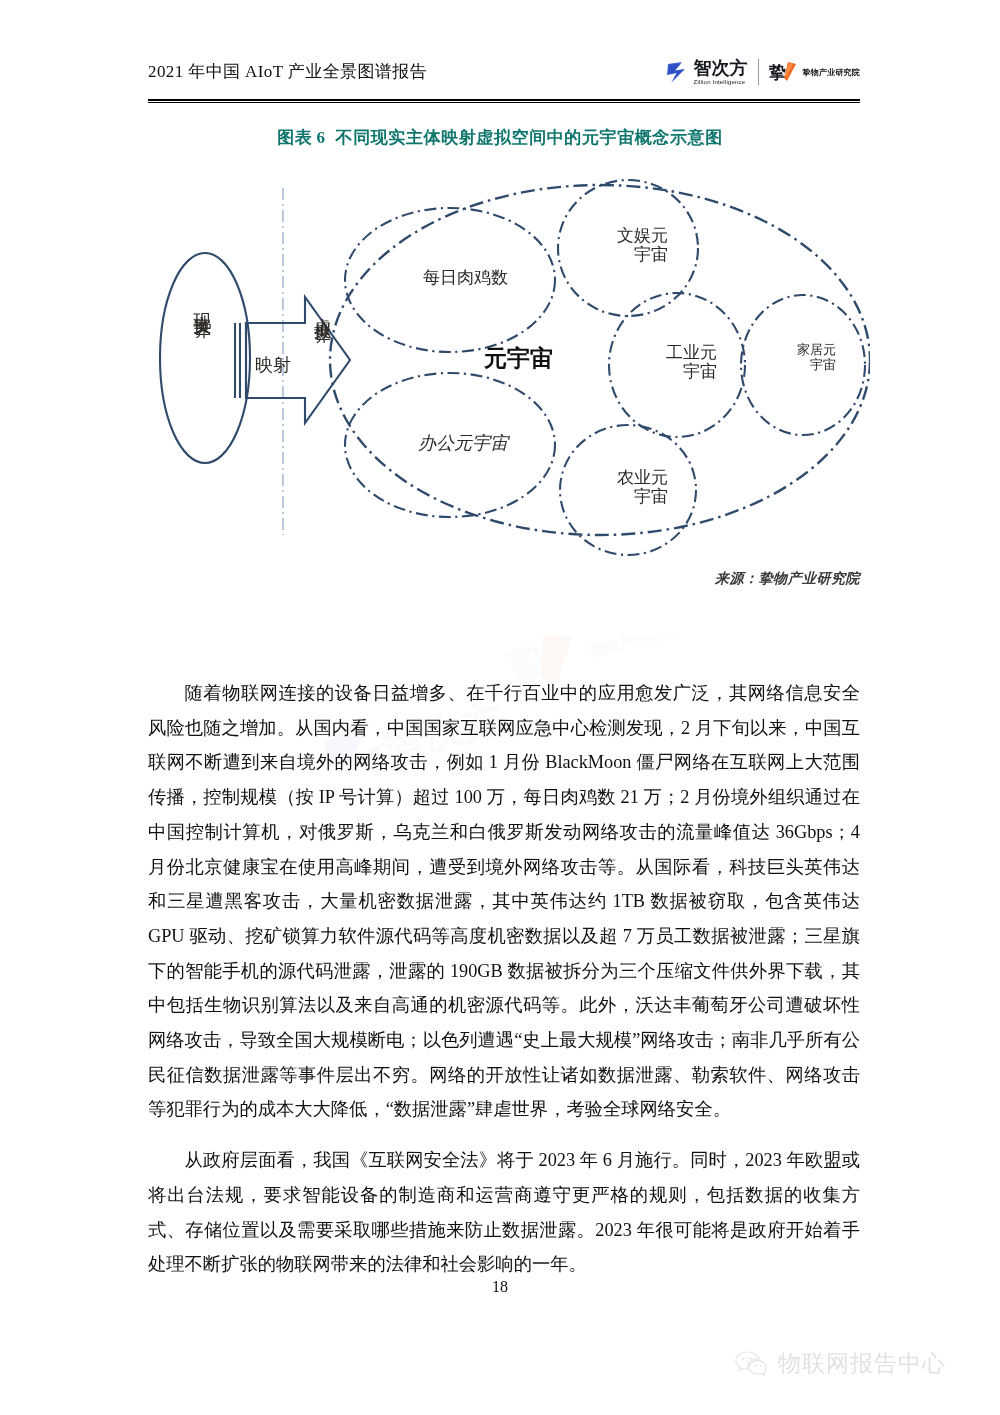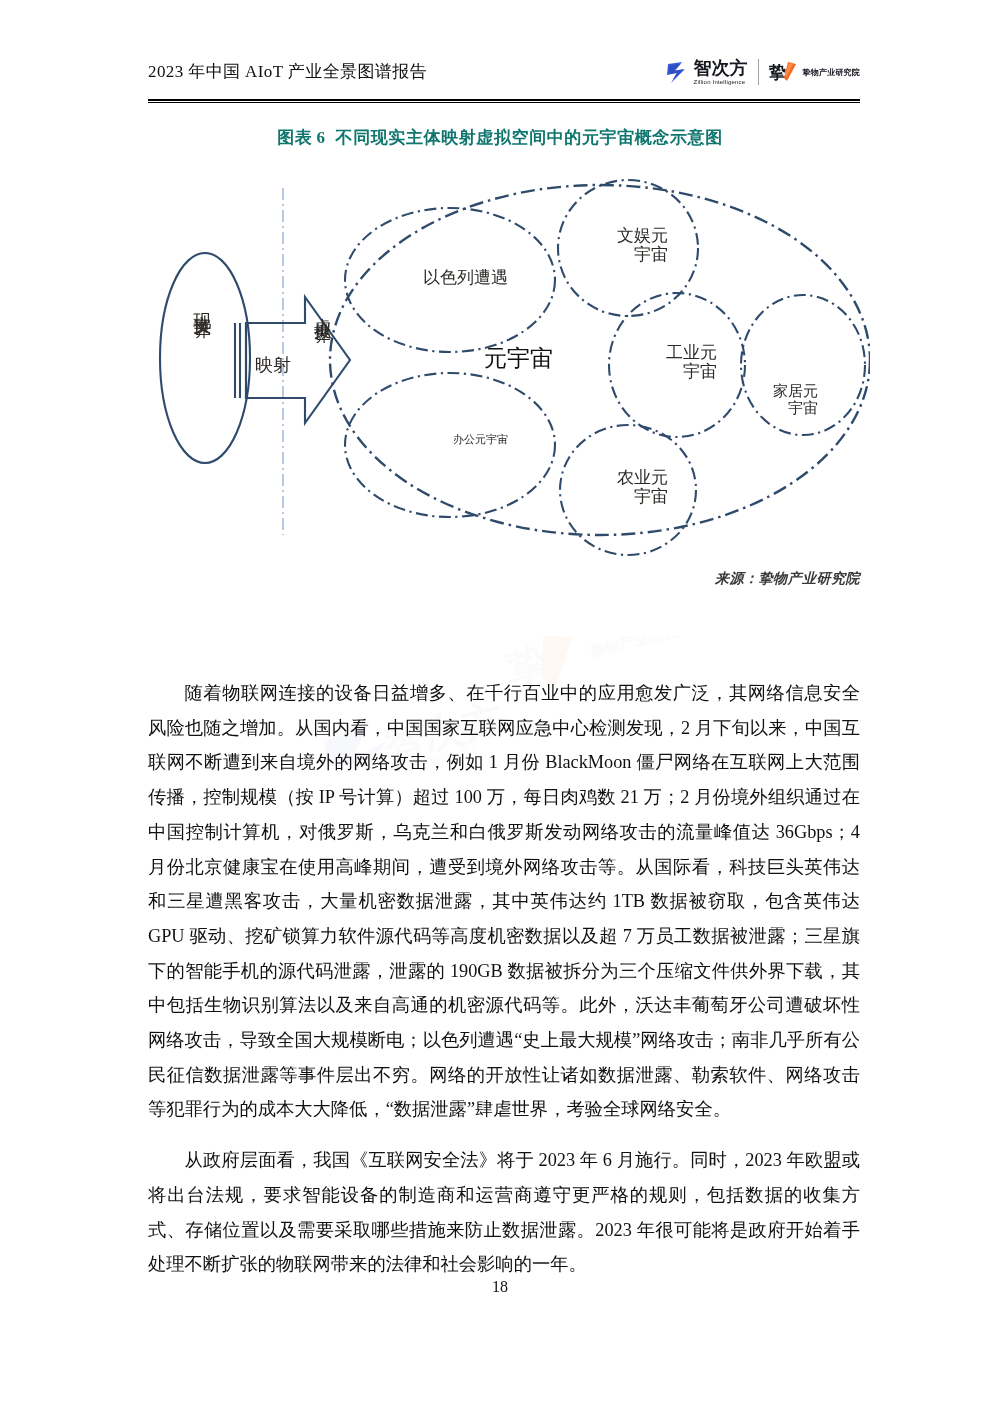--- a/index.html
+++ b/index.html
@@ -240,21 +240,21 @@
     color: #c9c9c9;
     letter-spacing: 1px;
   }
 </style>
 </head>
 <body>
 
 <div class="page">
 
   <div class="header">
-    <div class="header-title">2023 年中国 AIoT 产业全景图谱报告</div>
+    <div class="header-title">2021 年中国 AIoT 产业全景图谱报告</div>
 
     <div class="header-logos">
 
       <div class="logo-zillion">
         <svg class="mark" viewBox="0 0 26 26">
           <path d="M3 5 L17 3 L9 12 L20 10 L6 24 L12 14 L2 16 Z" fill="#3f63d8"></path>
           <path d="M4 6 L16 4.5 L10 11.5 L18.5 10.2 L7.5 21.5 L12 13.6 L3.4 15.2 Z" fill="#2f4fc4"></path>
         </svg>
         <div class="words">
           <span class="cn">智次方</span>
@@ -323,33 +323,33 @@
 
       <ellipse class="dashdot-thin" cx="478" cy="330" rx="68" ry="65"></ellipse>
     </svg>
 
     <div class="dg-label dg-vert" style="left:42px; top:138px; font-size:18px;">现实世界</div>
 
     <div class="dg-label" style="left:105px; top:195px; font-size:18px;">映射</div>
 
     <div class="dg-label dg-vert" style="left:163px; top:145px; font-size:17px;">虚拟世界</div>
 
-    <div class="dg-label" style="left:334px; top:186px; font-size:23px; font-weight:normal; color:#101010;">元宇宙</div>
-
-    <div class="dg-label" style="left:243px; top:108px; width:115px; font-size:17px;">以色列遭遇</div>
-
-    <div class="dg-label" style="left:243px; top:273px; width:115px; font-size:11px;">办公元宇宙</div>
+    <div class="dg-label" style="left:334px; top:186px; font-size:23px; font-weight:bold; color:#101010;">元宇宙</div>
+
+    <div class="dg-label" style="left:243px; top:108px; width:115px; font-size:17px;">每日肉鸡数</div>
+
+    <div class="dg-label" style="left:243px; top:273px; width:115px; font-size:18px;font-style:italic;">办公元宇宙</div>
 
     <div class="dg-label" style="left:438px; top:66px; width:80px; font-size:17px;">文娱元
 宇宙</div>
 
     <div class="dg-label" style="left:487px; top:183px; width:80px; font-size:17px;">工业元
 宇宙</div>
 
-    <div class="dg-label" style="left:588px; top:183px; width:80px; font-size:15px;margin-top:40px;">家居元
+    <div class="dg-label" style="left:606px; top:183px; width:80px; font-size:13px;">家居元
 宇宙</div>
 
     <div class="dg-label" style="left:438px; top:308px; width:80px; font-size:17px;">农业元
 宇宙</div>
   </div>
 
   <div class="source">来源：挚物产业研究院</div>
 
 
   <div class="wm-body">
@@ -365,14 +365,25 @@
     </svg>
   </div>
 
   <div class="body">
     <p>随着物联网连接的设备日益增多、在千行百业中的应用愈发广泛，其网络信息安全风险也随之增加。从国内看，中国国家互联网应急中心检测发现，2 月下旬以来，中国互联网不断遭到来自境外的网络攻击，例如 1 月份 BlackMoon 僵尸网络在互联网上大范围传播，控制规模（按 IP 号计算）超过 100 万，每日肉鸡数 21 万；2 月份境外组织通过在中国控制计算机，对俄罗斯，乌克兰和白俄罗斯发动网络攻击的流量峰值达 36Gbps；4 月份北京健康宝在使用高峰期间，遭受到境外网络攻击等。从国际看，科技巨头英伟达和三星遭黑客攻击，大量机密数据泄露，其中英伟达约 1TB 数据被窃取，包含英伟达 GPU 驱动、挖矿锁算力软件源代码等高度机密数据以及超 7 万员工数据被泄露；三星旗下的智能手机的源代码泄露，泄露的 190GB 数据被拆分为三个压缩文件供外界下载，其中包括生物识别算法以及来自高通的机密源代码等。此外，沃达丰葡萄牙公司遭破坏性网络攻击，导致全国大规模断电；以色列遭遇“史上最大规模”网络攻击；南非几乎所有公民征信数据泄露等事件层出不穷。网络的开放性让诸如数据泄露、勒索软件、网络攻击等犯罪行为的成本大大降低，“数据泄露”肆虐世界，考验全球网络安全。</p>
     <p>从政府层面看，我国《互联网安全法》将于 2023 年 6 月施行。同时，2023 年欧盟或将出台法规，要求智能设备的制造商和运营商遵守更严格的规则，包括数据的收集方式、存储位置以及需要采取哪些措施来防止数据泄露。2023 年很可能将是政府开始着手处理不断扩张的物联网带来的法律和社会影响的一年。</p>
   </div>
 
   <div class="pageno">18</div>
 
+  <div class="wm-footer">
+    <svg class="wechat" viewBox="0 0 34 28">
+      <path d="M12 2 C5.6 2 1 6 1 10.6 c0 2.6 1.5 4.9 3.8 6.4 L4 20.4 l3.5 -1.9 c1.4 .4 2.9 .6 4.5 .6 .3 0 .6 0 .9 0 -.2 -.7 -.3 -1.4 -.3 -2.1 0 -4.6 4.6 -8.3 10.3 -8.3 .4 0 .8 0 1.2 .1 C23.1 5 18.1 2 12 2 z" fill="none" stroke="#cfcfcf" stroke-width="1.2"></path>
+      <circle cx="8.4" cy="8.6" r="1.25" fill="#cfcfcf"></circle>
+      <circle cx="15.4" cy="8.6" r="1.25" fill="#cfcfcf"></circle>
+      <path d="M23 10.4 c-5 0 -9 3.1 -9 6.9 0 3.8 4 6.9 9 6.9 1.1 0 2.2 -.15 3.2 -.45 L29 25.2 l-.7 -2.5 c1.7 -1.25 2.7 -3 2.7 -4.9 0 -3.8 -4 -7.4 -8 -7.4 z" fill="none" stroke="#cfcfcf" stroke-width="1.2"></path>
+      <circle cx="20.4" cy="16.2" r="1.05" fill="#cfcfcf"></circle>
+      <circle cx="26" cy="16.2" r="1.05" fill="#cfcfcf"></circle>
+    </svg>
+    <span class="wtext">物联网报告中心</span>
+  </div>
 
 </div>
 
 </body></html>

